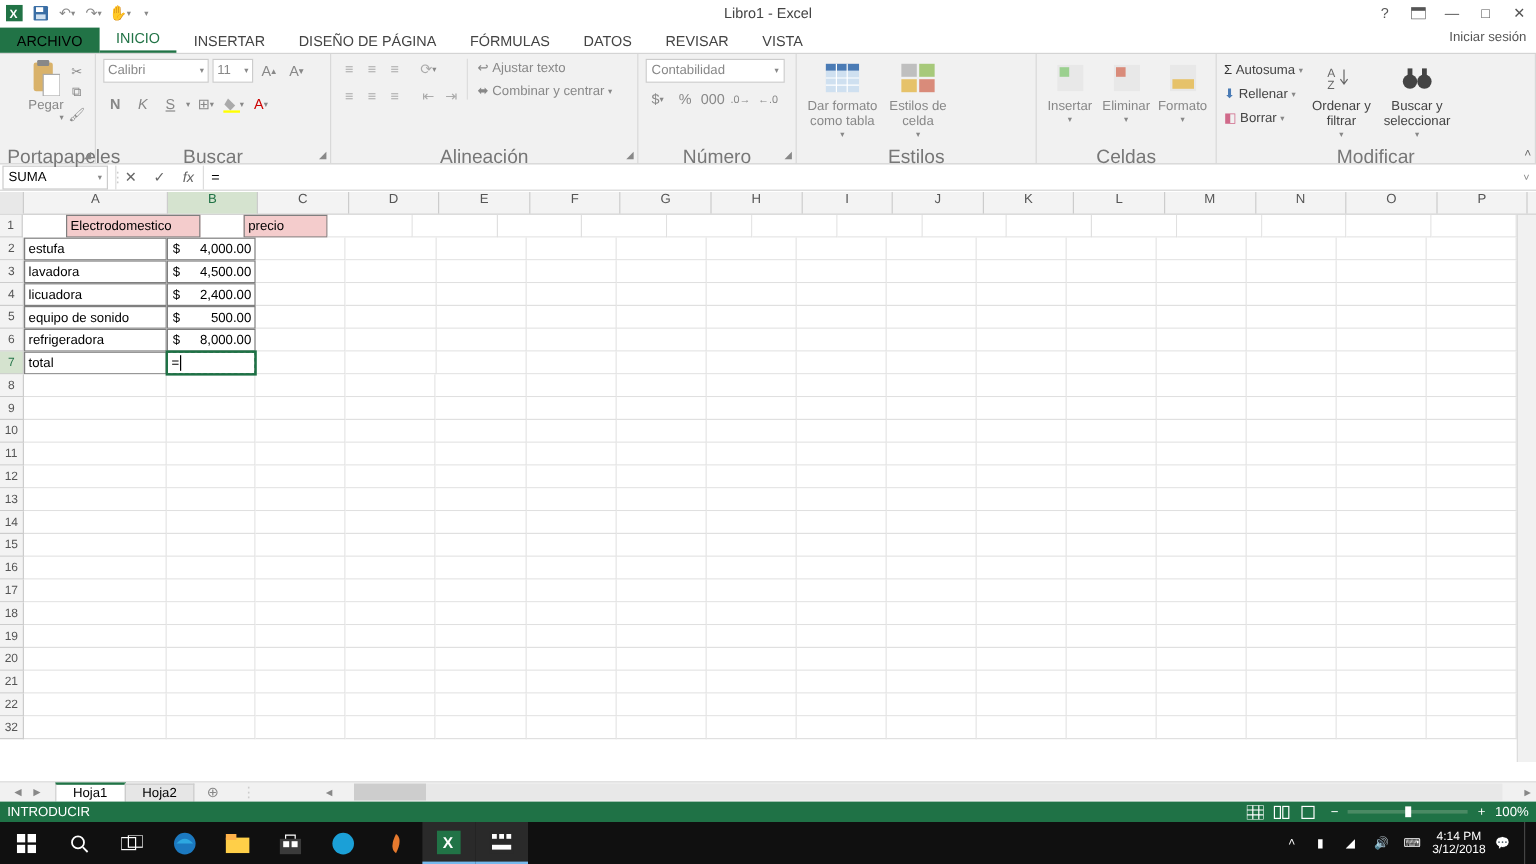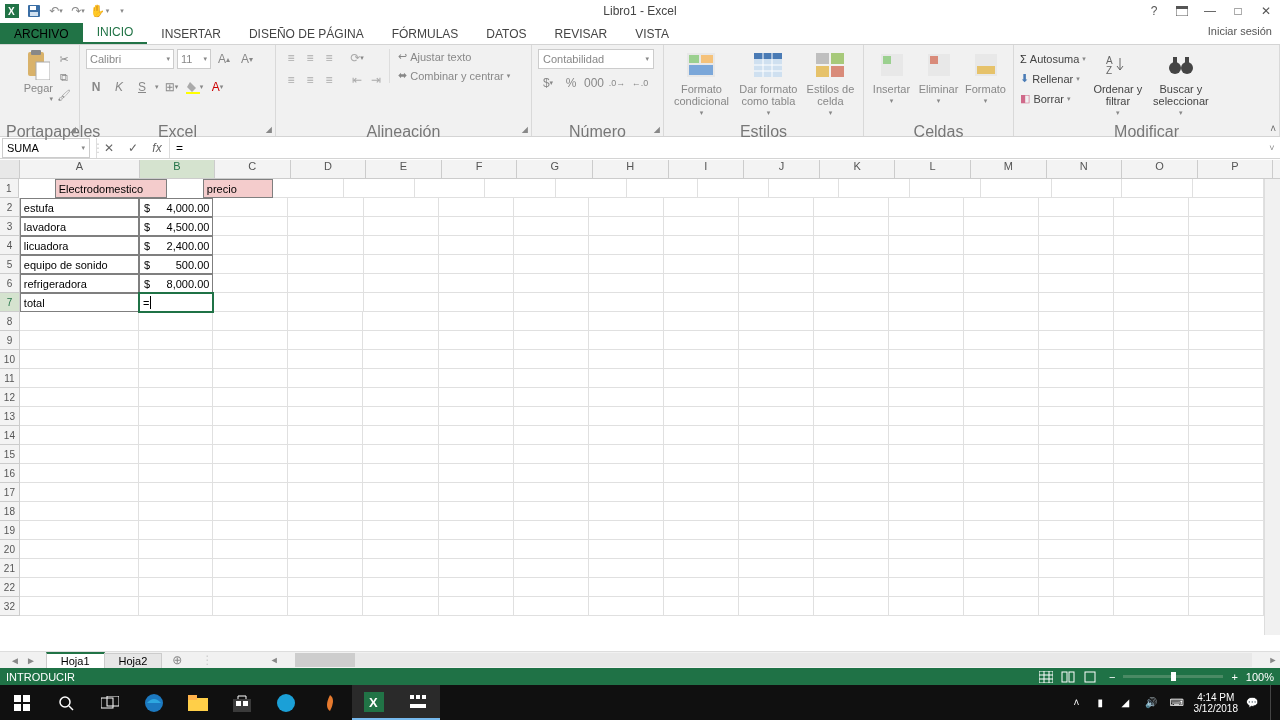--- a/index.html
+++ b/index.html
@@ -229,21 +229,21 @@
               <rect y="12" width="14" height="3" fill="#ffff00"></rect>
             </svg>
             <span class="drop-tri">▾</span>
           </div>
         <div class="fbtn">
             <span style="color:#c00">A</span>
             <span class="drop-tri">▾</span>
           </div>
       </div>
     </div>
-    <div class="group-label">Excel</div>
+    <div class="group-label">Buscar</div>
     <span class="dlg-launcher">◢</span>
   </div>
 
   <div class="group group-inner" style="width:256px">
     <div class="group-content">
       <div class="align-grid">
         <div class="align-row">
           <div class="abt">≡</div>
           <div class="abt">≡</div>
           <div class="abt">≡</div>
@@ -288,32 +288,20 @@
         <div class="fbtn" style="font-size:9px">.0→</div>
         <div class="fbtn" style="font-size:9px">←.0</div>
       </div>
     </div>
     <div class="group-label">Número</div>
     <span class="dlg-launcher">◢</span>
   </div>
 
   <div class="group" style="width:200px">
     <div class="group-content">
-      <div class="big-btn" style="width:64px">
-          <div class="icon">
-            <svg width="28" height="24">
-              <rect width="28" height="24" fill="#e8e8e8"></rect>
-              <rect x="2" y="2" width="10" height="8" fill="#9bd08f"></rect>
-              <rect x="14" y="2" width="12" height="8" fill="#f5c27a"></rect>
-              <rect x="2" y="12" width="24" height="10" fill="#7ba7d9"></rect>
-            </svg>
-          </div>
-          <span>Formato condicional</span>
-          <span class="drop-tri">▾</span>
-        </div>
       <div class="big-btn" style="width:64px">
           <div class="icon">
             <svg width="28" height="24">
               <rect width="28" height="6" fill="#4a7bb5"></rect>
               <rect y="6" width="28" height="18" fill="#cfe0f0"></rect>
               <line x1="0" y1="12" x2="28" y2="12" stroke="#fff"></line>
               <line x1="0" y1="18" x2="28" y2="18" stroke="#fff"></line>
               <line x1="9" y1="0" x2="9" y2="24" stroke="#fff"></line>
               <line x1="18" y1="0" x2="18" y2="24" stroke="#fff"></line>
             </svg>

